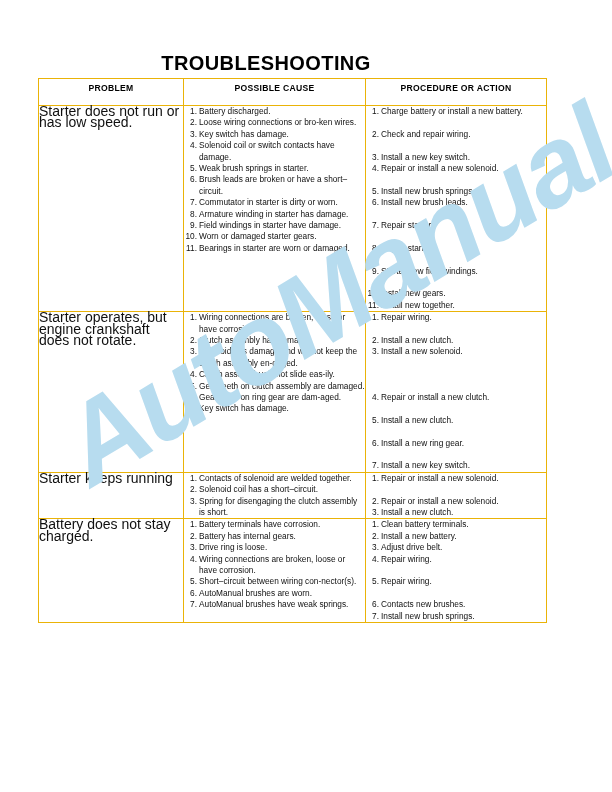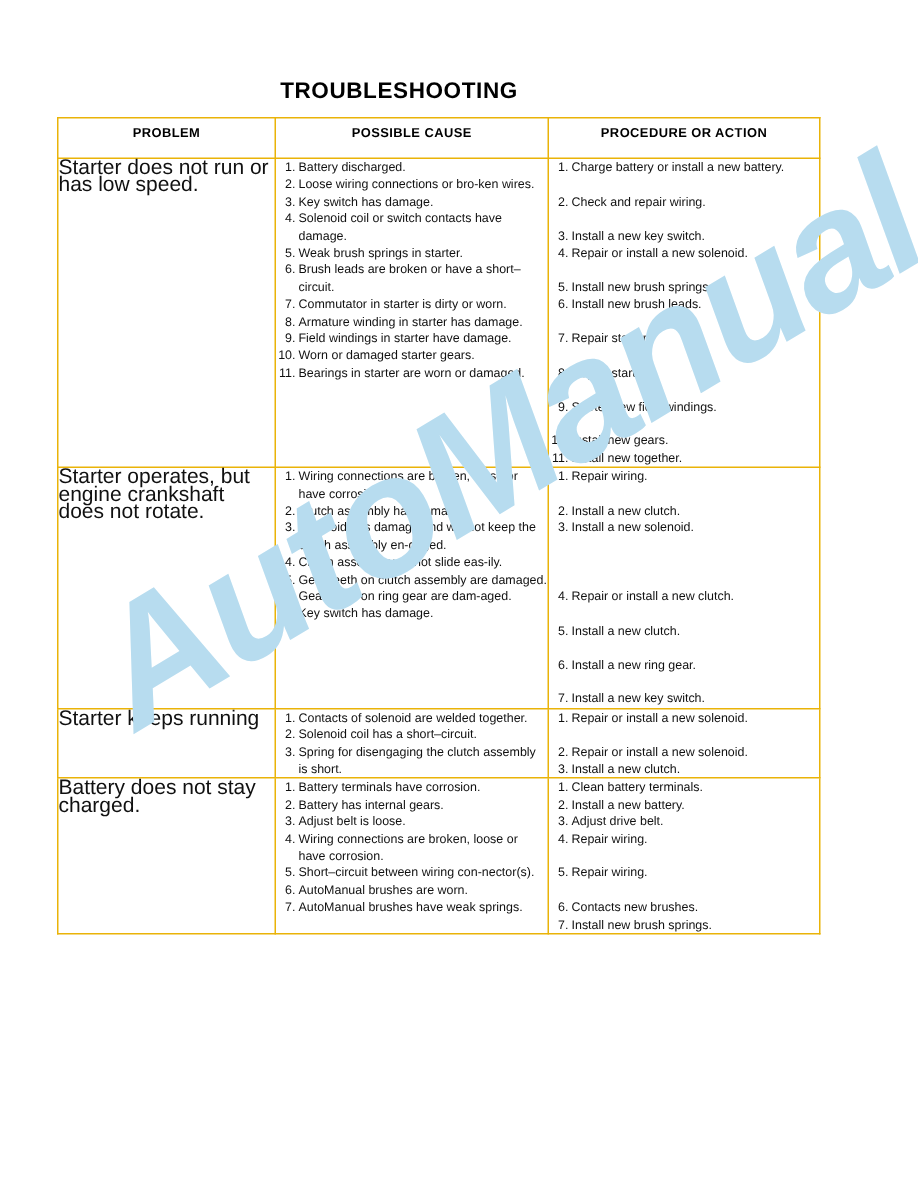--- a/index.html
+++ b/index.html
@@ -47,21 +47,21 @@
     width: 612px; height: 792px;
     z-index: 1;
   }
 
   .doc-title {
     position: absolute;
     left: 0;
     top: 52px;
     width: 532px;
     text-align: center;
-    font-size: 15px;
+    font-size: 20px;
     font-weight: bold;
     letter-spacing: 0.4px;
     color: #000;
   }
 
   table.ts-table {
     position: absolute;
     left: 38px;
     top: 78px;
     width: 508px;
@@ -238,21 +238,21 @@
           </td>
         </tr>
         <tr>
           <td class="cell cell-problem">
             <div class="problem-text">Battery does not stay charged.</div>
           </td>
           <td class="cell">
             <ol class="num-list">
               <li><span class="num">1.</span><span>Battery terminals have corrosion.</span></li>
               <li><span class="num">2.</span><span>Battery has internal gears.</span></li>
-              <li><span class="num">3.</span><span>Adjust belt is loose.</span></li>
+              <li><span class="num">3.</span><span>Drive ring is loose.</span></li>
               <li><span class="num">4.</span><span>Wiring connections are broken, loose or have corrosion.</span></li>
               <li><span class="num">5.</span><span>Short–circuit between wiring con-nector(s).</span></li>
               <li><span class="num">6.</span><span>AutoManual brushes are worn.</span></li>
               <li><span class="num">7.</span><span>AutoManual brushes have weak springs.</span></li>
             </ol>
           </td>
           <td class="cell">
             <ol class="num-list">
               <li><span class="num">1.</span><span>Clean battery terminals.</span></li>
               <li><span class="num">2.</span><span>Install a new battery.</span></li>

